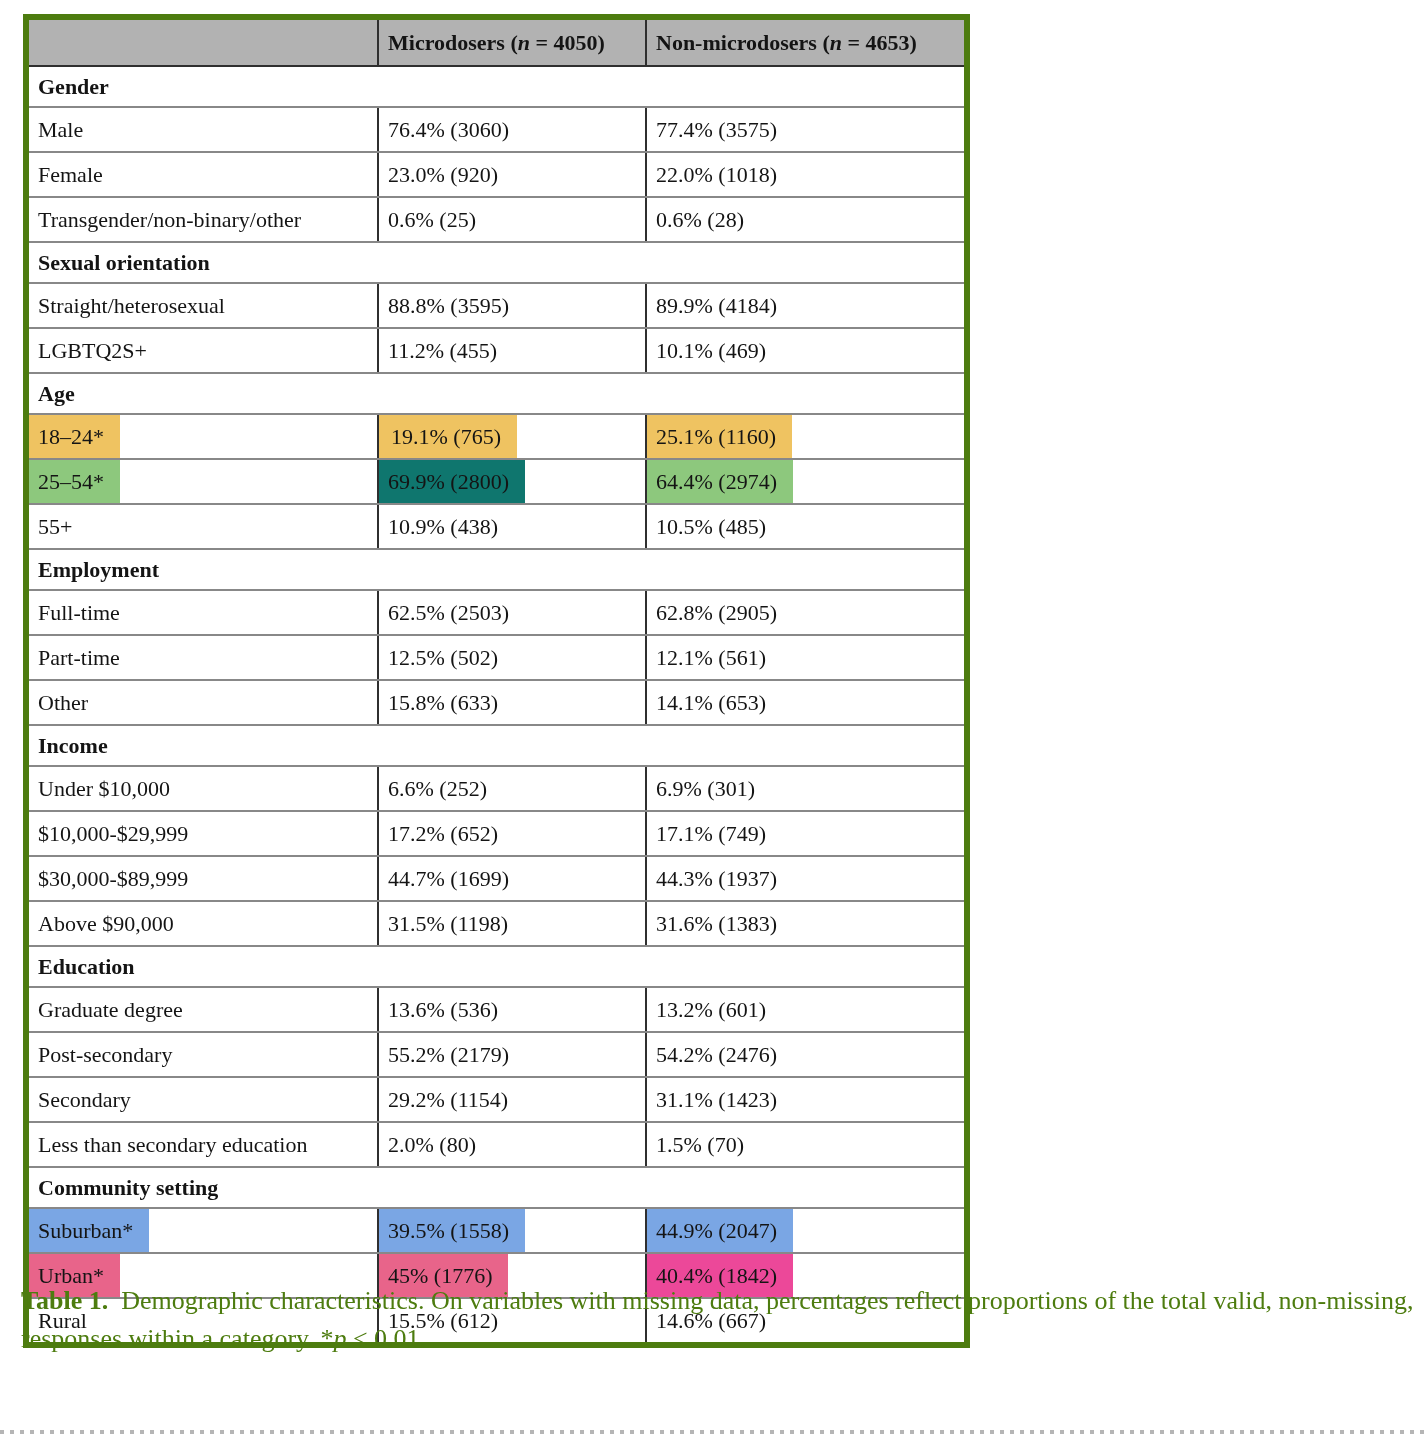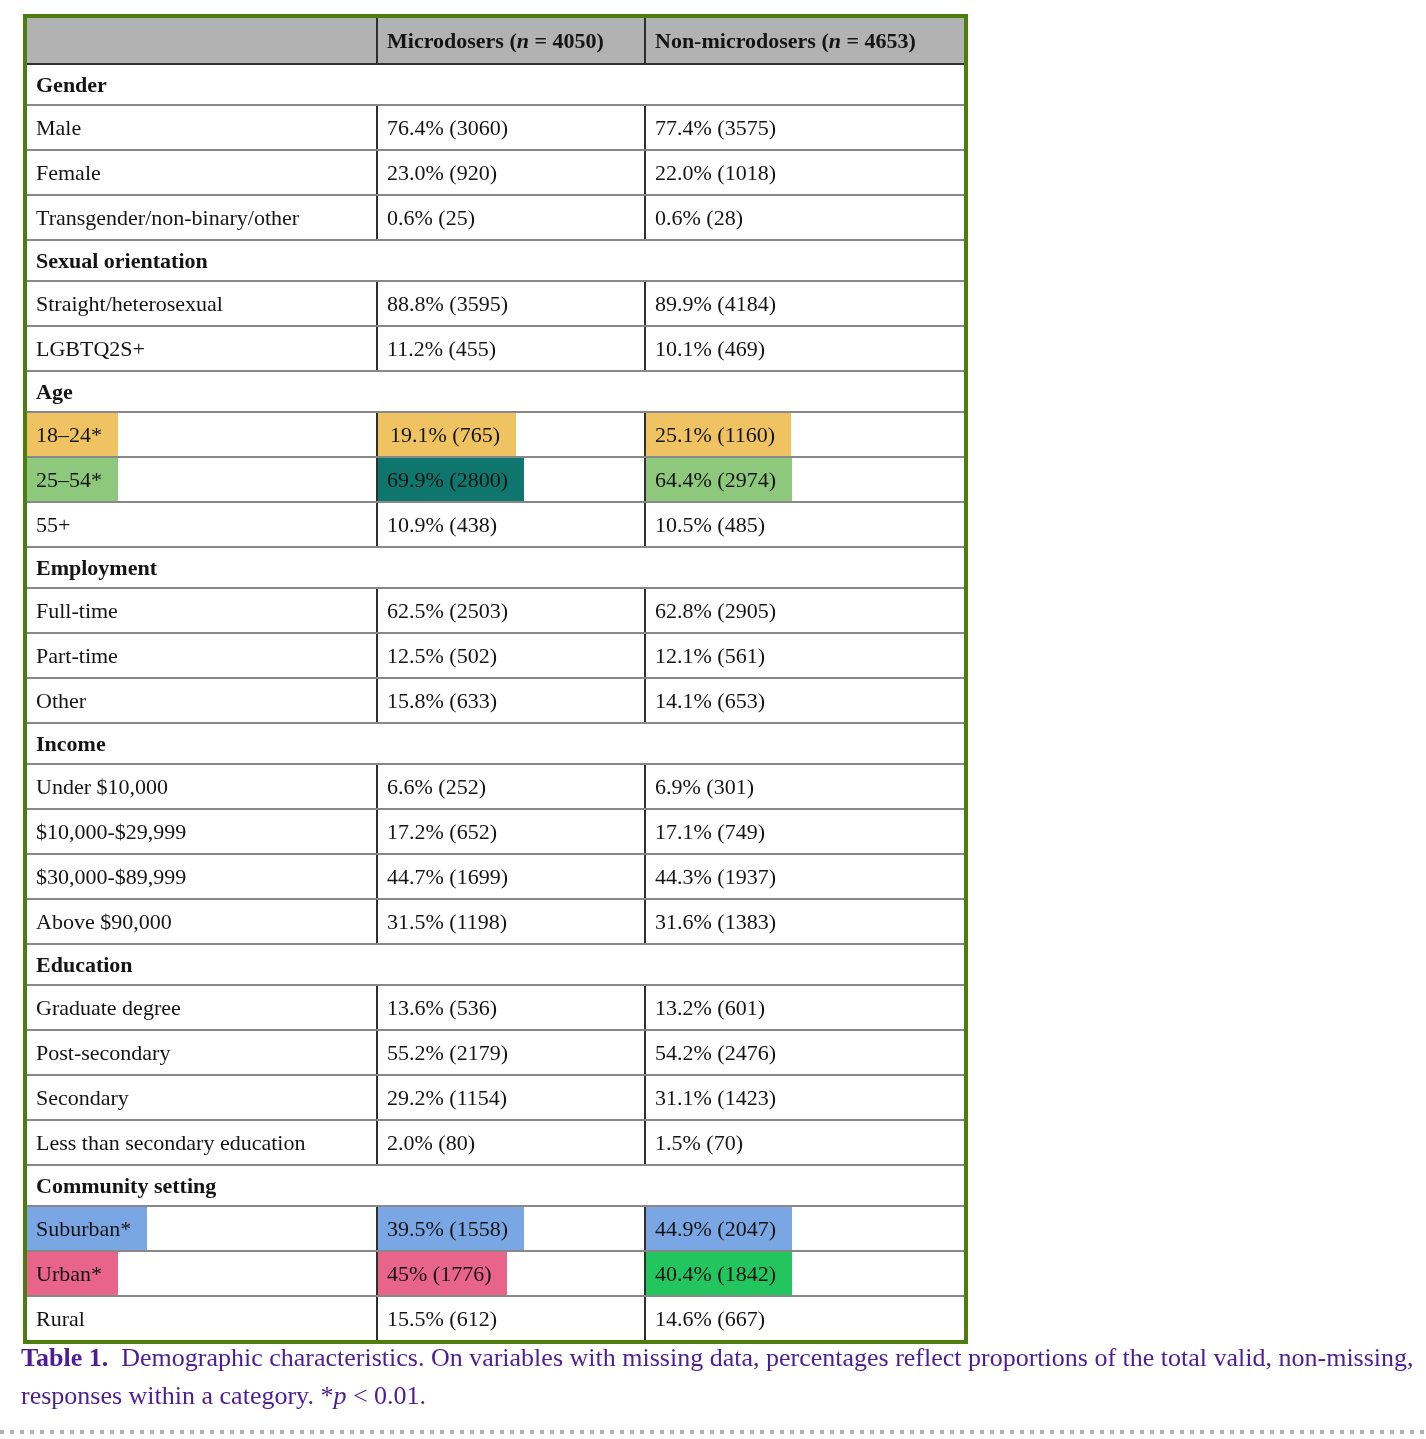--- a/index.html
+++ b/index.html
@@ -24,21 +24,21 @@
     top: 14px;
     width: 941px;
     border-collapse: collapse;
     table-layout: fixed;
     font-size: 22px;
   }
   table.demo-table col.c1 { width: 352px; }
   table.demo-table col.c2 { width: 268px; }
   table.demo-table col.c3 { width: 321px; }
 
-  table.demo-table { border: 4px solid #4d7c0f; }
+  table.demo-table { border: 6px solid #4d7c0f; }
 
   thead th {
     background: #b2b2b2;
     height: 45px;
     text-align: left;
     font-weight: bold;
     padding: 0 0 0 9px;
     border: 2px solid #2f2f2f;
     vertical-align: middle;
   }
@@ -67,25 +67,25 @@
     white-space: nowrap;
   }
   .cell-inner.hl {
     padding-right: 16px;
   }
 
   
   .caption {
     position: absolute;
     left: 21px;
-    top: 1339px;
+    top: 1282px;
     width: 1396px;
     font-size: 26px;
     line-height: 38px;
-    color: #4c1d95;
+    color: #4d7c0f;
   }
   .cap-label { font-weight: bold; margin-right: 13px; }
   .it { font-style: italic; }
 
   
   .dotted-rule {
     position: absolute;
     left: 0;
     top: 1430px;
     width: 1426px;
@@ -229,21 +229,21 @@
           <td colspan="3" class="section-cell">Community setting</td>
         </tr>
         <tr>
           <td><div class="cell-inner hl" style="background-color: rgb(122, 166, 228);">Suburban*</div></td>
           <td><div class="cell-inner hl" style="background-color: rgb(122, 166, 228);">39.5% (1558)</div></td>
           <td><div class="cell-inner hl" style="background-color: rgb(122, 166, 228);">44.9% (2047)</div></td>
         </tr>
         <tr>
           <td><div class="cell-inner hl" style="background-color: rgb(232, 100, 138); text-align: right;">Urban*</div></td>
           <td><div class="cell-inner hl" style="background-color: rgb(232, 100, 138);">45% (1776)</div></td>
-          <td><div class="cell-inner hl" style="background-color: #22c55e;">40.4% (1842)</div></td>
+          <td><div class="cell-inner hl" style="background-color: #ec4899;">40.4% (1842)</div></td>
         </tr>
         <tr>
           <td><div class="cell-inner">Rural</div></td>
           <td><div class="cell-inner">15.5% (612)</div></td>
           <td><div class="cell-inner">14.6% (667)</div></td>
         </tr>
       </tbody>
   </table>
 
   <div class="caption">

